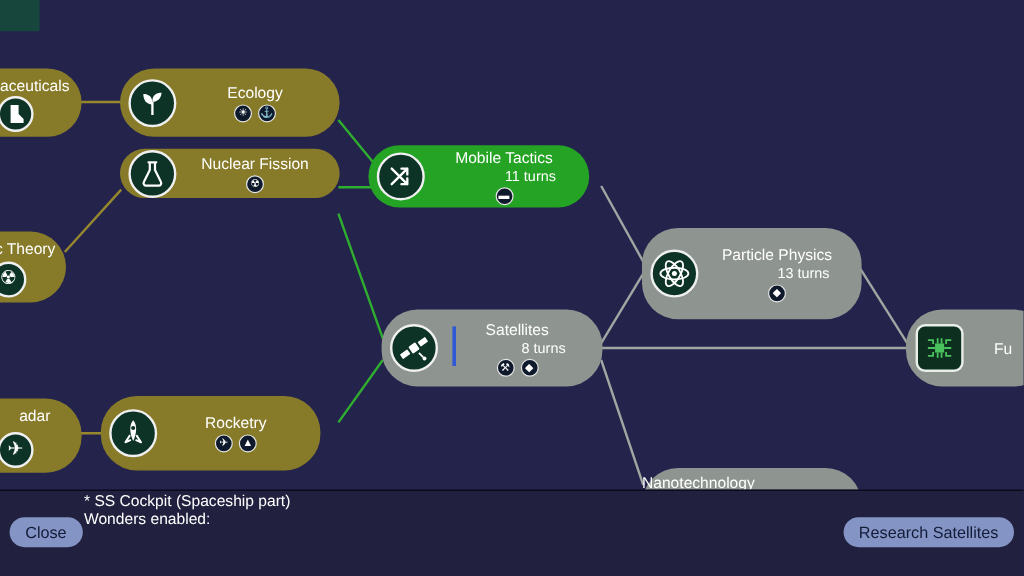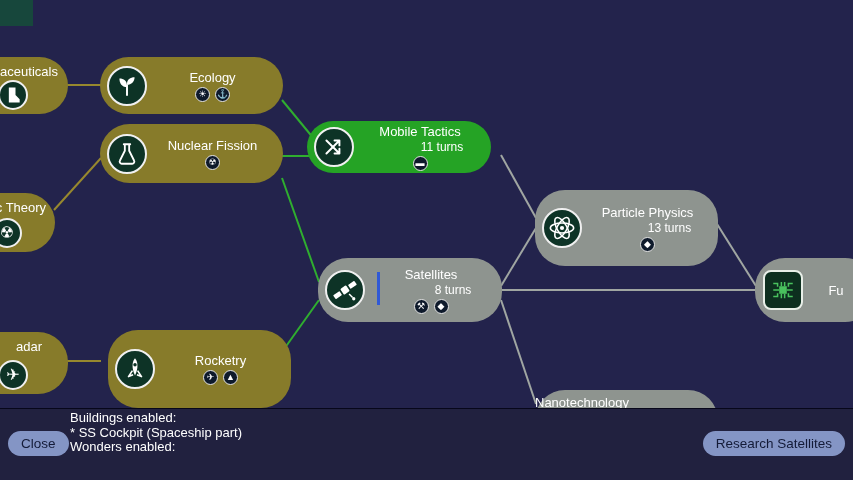--- a/index.html
+++ b/index.html
@@ -95,21 +95,21 @@
         </svg>
       </div>
       <div class="node-content">
         <div class="tech-label">Ecology</div>
         <div class="mini-row">
           <span class="mini">☀</span>
           <span class="mini">⚓</span>
         </div>
       </div>
     </div>
-    <div class="node researched full" style="left: 100px; top: 124px; width: 183px; height: 59px;">
+    <div class="node researched full" style="left: 100px; top: 124px; width: 183px; height: 41px;">
       <div class="circle-icon">
         <svg viewBox="0 0 24 24" width="26" height="26">
           <path d="M9 3 h6 M10 3 v6 L5.5 18 a2 2 0 0 0 2 3 h9 a2 2 0 0 0 2 -3 L14 9 V3" stroke="#fff" stroke-width="1.7" fill="none" stroke-linecap="round"></path>
         </svg>
       </div>
       <div class="node-content">
         <div class="tech-label">Nuclear Fission</div>
         <div class="mini-row">
           <span class="mini">☢</span>
         </div>
@@ -179,21 +179,21 @@
       </div>
     </div>
     <div class="node researched partial" style="left: -62px; top: 332px; width: 130px; height: 62px;">
       <div class="circle-icon">
         <span class="g">✈</span>
       </div>
       <div class="node-content">
         <div class="tech-label">adar</div>
       </div>
     </div>
-    <div class="node researched full" style="left: 108px; top: 330px; width: 183px; height: 78px;">
+    <div class="node researched full" style="left: 84px; top: 330px; width: 183px; height: 62px;">
       <div class="circle-icon">
         <svg viewBox="0 0 24 24" width="26" height="26">
           <path d="M12 2 C15 5 15 12 12 18 C9 12 9 5 12 2 Z" fill="#fff"></path>
           <circle cx="12" cy="8" r="1.6" fill="#0d3326"></circle>
           <path d="M9.6 13.5 L6 19 L10.2 17.2 M14.4 13.5 L18 19 L13.8 17.2" stroke="#fff" fill="none" stroke-width="1.5" stroke-linejoin="round"></path>
         </svg>
       </div>
       <div class="node-content">
         <div class="tech-label">Rocketry</div>
         <div class="mini-row">
@@ -220,20 +220,19 @@
         <div class="tech-label">Fu</div>
       </div>
     </div>
   </div>
 
 <div id="fragment-top-left" style="left: 0px; top: 0px; width: 33px; height: 26px; background: rgb(23, 71, 60);"></div>
 <div id="cursor-marker" style="left: 377px; top: 272px; width: 3px; height: 33px;"></div>
 
 <div id="bottom-panel">
   <div id="desc">
-    <div>Buildings enabled:</div>
     <div>* SS Cockpit (Spaceship part)</div>
     <div>Wonders enabled:</div>
   </div>
 </div>
 
 <button id="close-btn" class="btn">Close</button>
 <button id="research-btn" class="btn">Research Satellites</button>
 
 </body></html>

